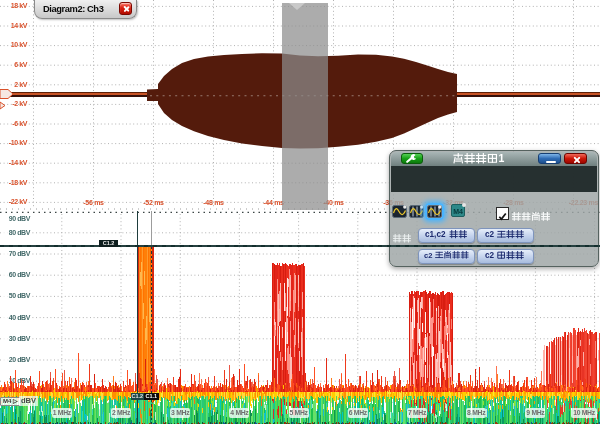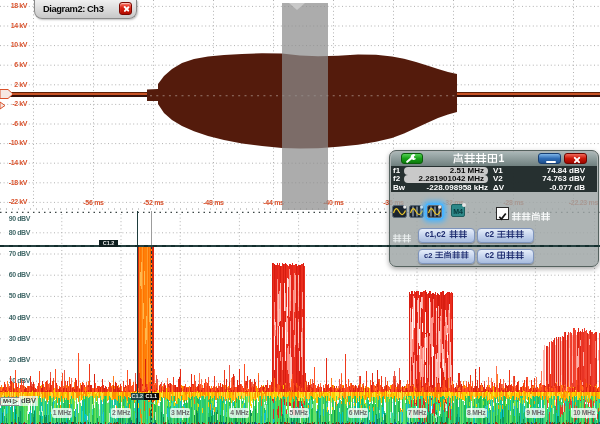--- a/index.html
+++ b/index.html
@@ -276,38 +276,20 @@
               <path d="M1.2 5.1 H8.8"></path>
               <path d="M5 1.4 V8.8"></path>
             </g>
             <text x="45.6" y="9.0" font-size="10.5px" font-weight="bold" fill="#ffffff" font-family="Liberation Sans, sans-serif"> 1</text>
           </svg>
         </div>
     <div class="mbtn"></div>
         <div class="cbtn" style="margin-right:10px"></div>
   </div>
   <div class="ddata">
-    <div class="drow" style="top:1px">
-          <span style="position:absolute;left:2px">f1</span>
-          <span class="pill">2.51 MHz</span>
-          <span style="position:absolute;left:102px">V1</span>
-          <span style="position:absolute;right:12px">74.84 dBV</span>
-        </div>
-    <div class="drow" style="top:9.6px">
-          <span style="position:absolute;left:2px">f2</span>
-          <span class="pill">2.281901042 MHz</span>
-          <span style="position:absolute;left:102px">V2</span>
-          <span style="position:absolute;right:12px">74.763 dBV</span>
-        </div>
-    <div class="drow" style="top:18.2px">
-          <span style="position:absolute;left:2px">Bw</span>
-          <span style="position:absolute;left:13px;width:84px;text-align:right">-228.098958 kHz</span>
-          <span style="position:absolute;left:102px">ΔV</span>
-          <span style="position:absolute;right:12px">-0.077 dB</span>
-        </div>
   </div>
   <div class="abs" style="left:1.5px;top:53px"><svg width="15" height="13" viewBox="0 0 15 13">
           <rect x="0.5" y="0.5" width="14" height="12" rx="2" fill="#1a2430" stroke="#5a6a78"></rect>
           <path d="M1.5 8 C3.5 2.5,5 2.5,7 6.5 S11 11,13.5 5.5" stroke="#e8c42c" stroke-width="1.2" fill="none"></path>
           <circle cx="12.8" cy="2" r="1.7" fill="#e8e8e8"></circle>
         </svg></div>
   <div class="abs" style="left:19px;top:53px"><svg width="15" height="13" viewBox="0 0 15 13">
           <rect x="0.5" y="0.5" width="14" height="12" rx="2" fill="#1a2430" stroke="#5a6a78"></rect>
           <rect x="3" y="1.5" width="2" height="10" fill="#6a7684"></rect>
           <rect x="7" y="1.5" width="2" height="10" fill="#6a7684"></rect>

